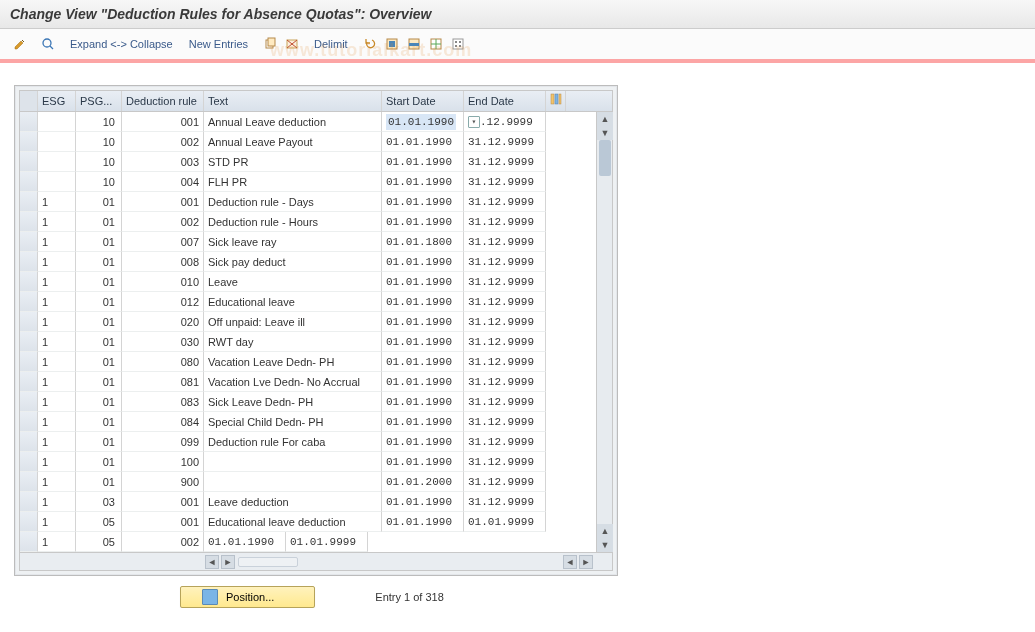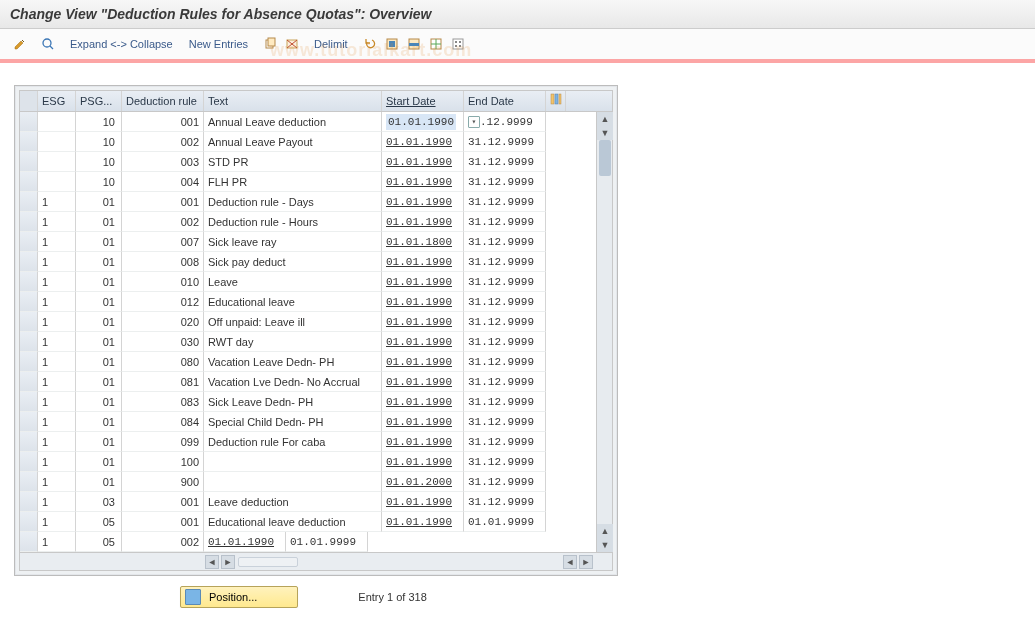--- a/index.html
+++ b/index.html
@@ -68,21 +68,21 @@
       border-right: 1px solid #d4d4d4;
       overflow: hidden;
       white-space: nowrap;
     }
     .grid-head .cell { color: #2a3848; font-weight: normal; cursor: pointer; }
     .c-rowsel { width: 18px; background: #dde3ea; }
     .c-esg   { width: 38px; text-align: left; }
     .c-psg   { width: 46px; text-align: left; }
     .c-rule  { width: 82px; text-align: right; padding-right: 4px;}
     .c-text  { width: 178px; }
-    .c-start { width: 82px; font-family: "Courier New", monospace; text-decoration: underline; }
+    .c-start { width: 82px; font-family: "Courier New", monospace; }
     .c-end   { width: 82px; font-family: "Courier New", monospace; border-right: none; }
     .c-cfg   { width: 20px; text-align: center; border-right:none; }
 
     .grid-body {
       display: flex;
     }
     .rows-col { flex: 1; }
     .grid-row {
       display: flex;
       background: #fff;
@@ -152,21 +152,21 @@
       margin: 10px 0 0 180px;
     }
     .pos-btn {
       display:inline-flex;align-items:center;
       height:22px;
       border:1px solid #b6a35a;
       background: linear-gradient(to bottom,#fff2bd,#ffe98f);
       border-radius:2px;
       font-size:11px;
       cursor:pointer;
-      padding: 0 40px 0 4px;
+      padding: 0 40px 0 21px;
       box-shadow: 0 1px 1px rgba(0,0,0,0.1);
     }
     .pos-btn .pi {
       width:16px;height:16px;display:inline-block;margin-right:8px;
       background:#7ab5e6;border:1px solid #5a8ab6;border-radius:1px;
     }
     .entry-text { color:#333; }
 
     .watermark {
       position:absolute;

